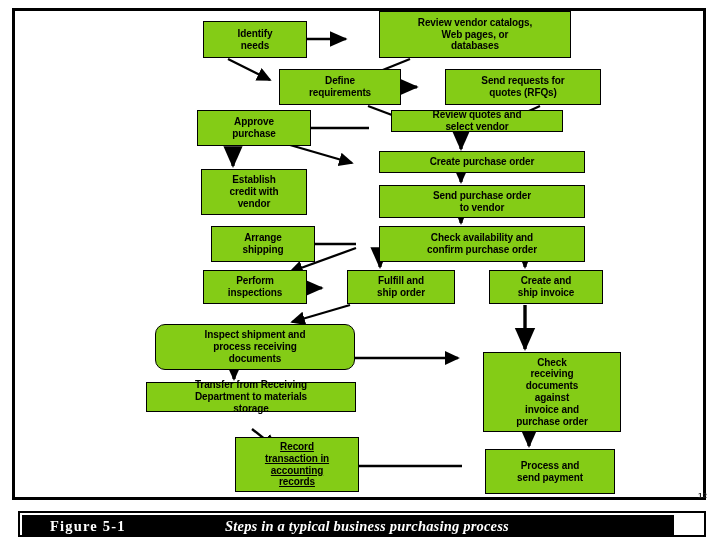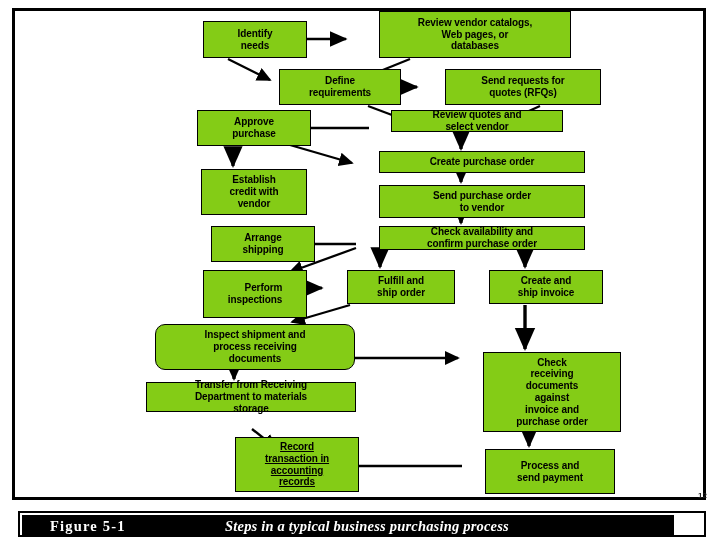--- a/index.html
+++ b/index.html
@@ -139,23 +139,23 @@
       <div class="node" style="left: 370px; top: 110px; width: 172px; height: 22px;">Review quotes and
 select vendor</div>
       <div class="node" style="left: 358px; top: 151px; width: 206px; height: 22px;">Create purchase order</div>
       <div class="node" style="left: 180px; top: 169px; width: 106px; height: 46px;">Establish
 credit with
 vendor</div>
       <div class="node" style="left: 358px; top: 185px; width: 206px; height: 33px;">Send purchase order
 to vendor</div>
       <div class="node" style="left: 190px; top: 226px; width: 104px; height: 36px;">Arrange
 shipping</div>
-      <div class="node" style="left: 358px; top: 226px; width: 206px; height: 24px;">Check availability and
+      <div class="node" style="left: 358px; top: 226px; width: 206px; height: 36px;">Check availability and
 confirm purchase order</div>
-      <div class="node" style="left: 182px; top: 270px; width: 104px; height: 48px; text-align: right;">Perform
+      <div class="node" style="left: 182px; top: 270px; width: 104px; height: 34px;">Perform
 inspections</div>
       <div class="node" style="left: 326px; top: 270px; width: 108px; height: 34px;">Fulfill and
 ship order</div>
       <div class="node" style="left: 468px; top: 270px; width: 114px; height: 34px;">Create and
 ship invoice</div>
       <div class="node" style="left: 134px; top: 324px; width: 200px; height: 46px; border-radius: 10px;">Inspect shipment and
 process receiving
 documents</div>
       <div class="node" style="left: 462px; top: 352px; width: 138px; height: 80px;">Check
 receiving

